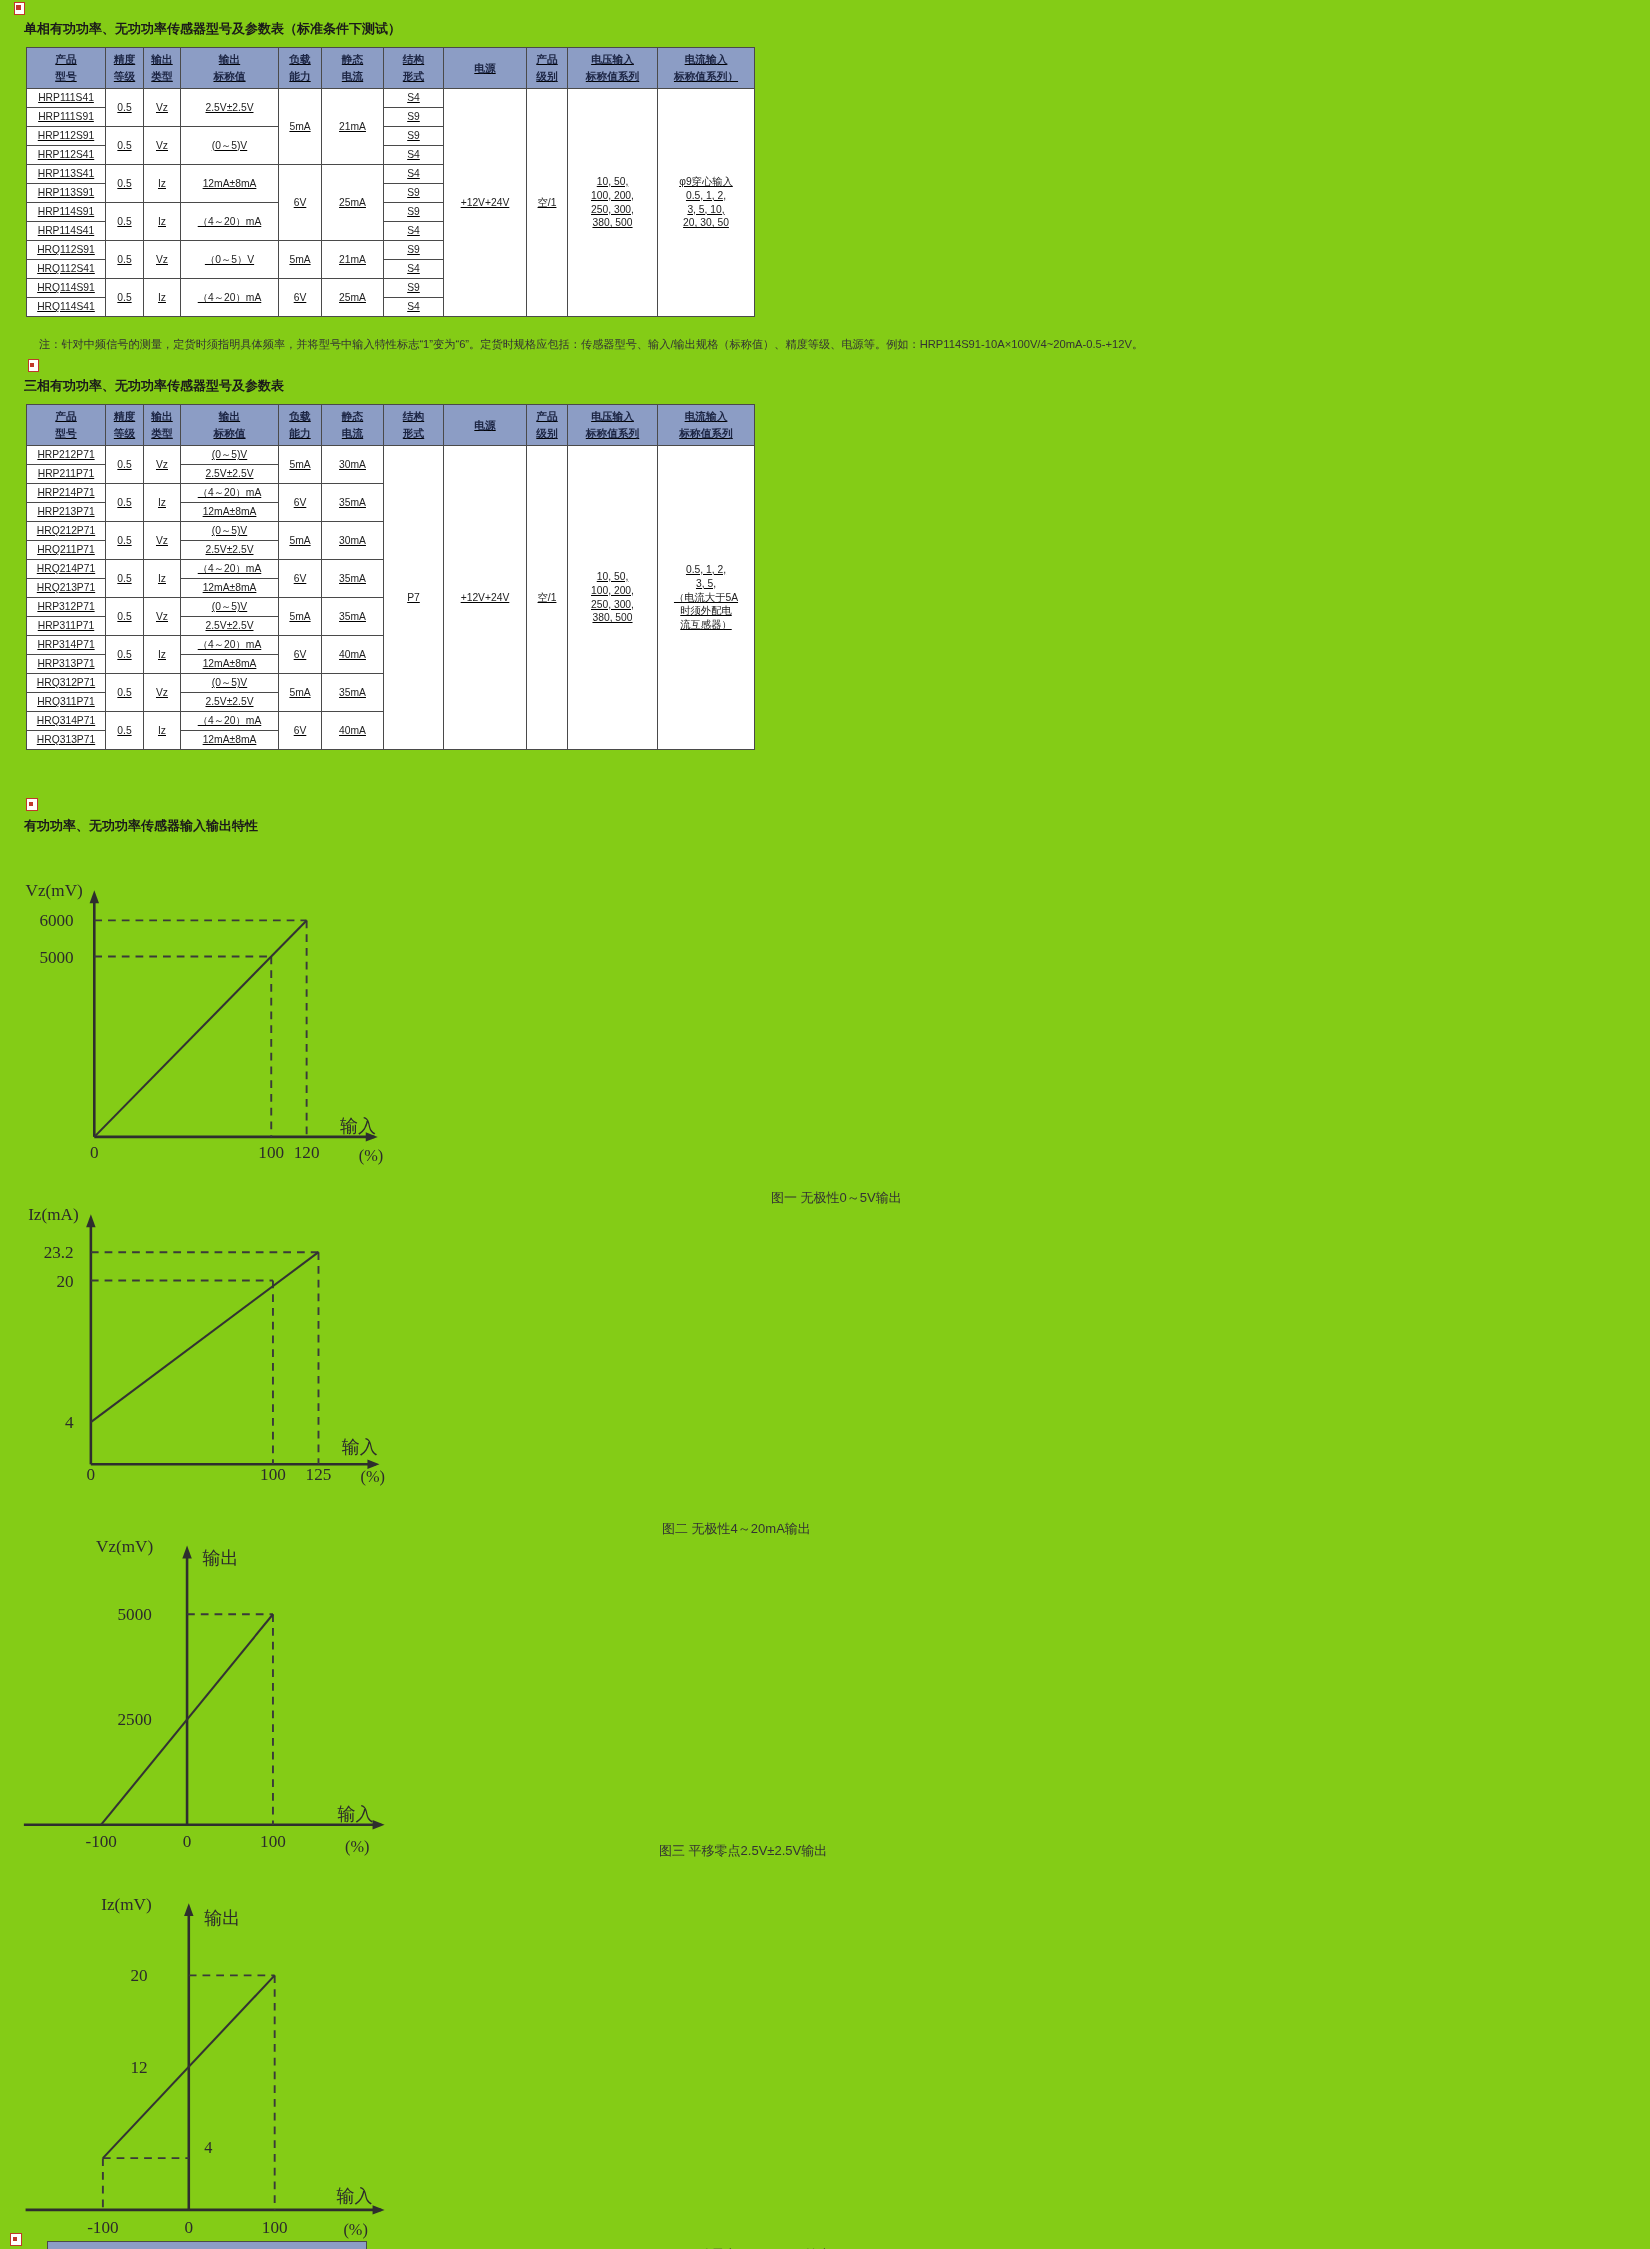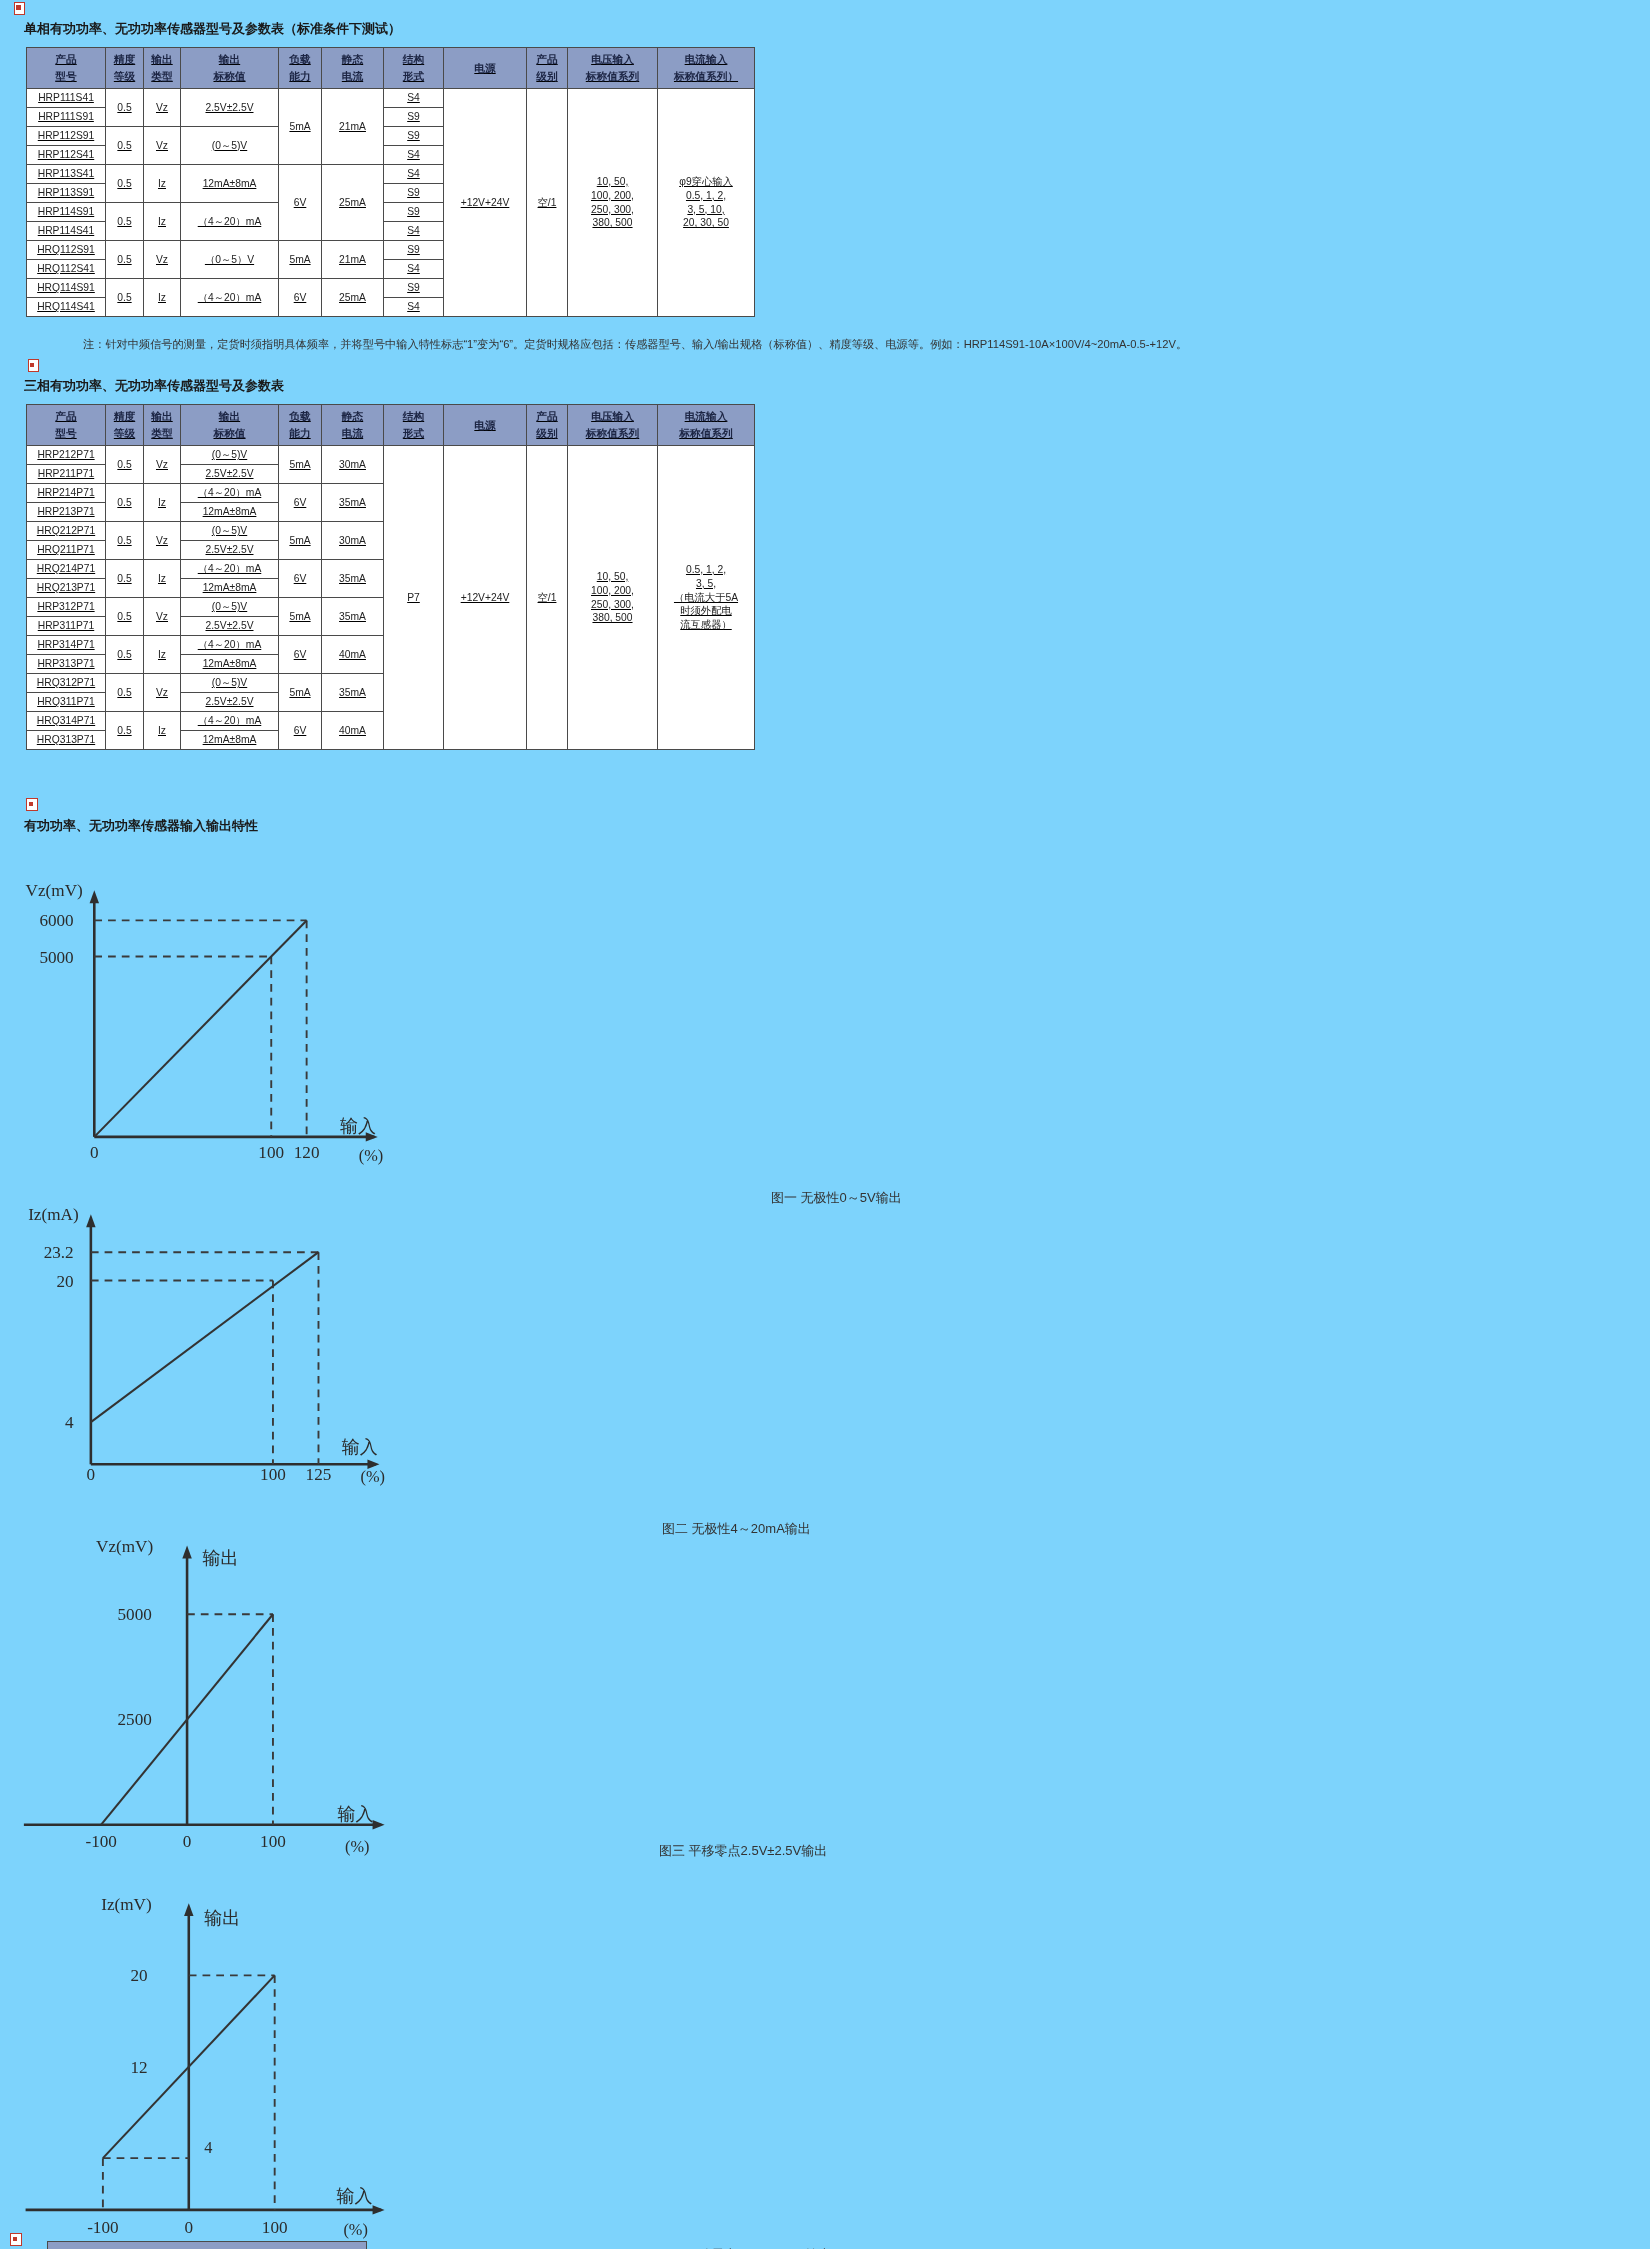--- a/index.html
+++ b/index.html
@@ -1,22 +1,22 @@
 <!DOCTYPE html>
 <html style="font-size:13.8px"><head>
 <meta charset="utf-8">
 <style>
   html,body{margin:0;padding:0;background:#fff;}
-  #page{position:relative;width:1651px;height:2250px;background:#7dd3fc;
+  #page{position:relative;width:1651px;height:2250px;background:#84cc16;
         font-family:"Liberation Sans","DejaVu Sans",sans-serif;overflow:hidden;}
   .title{position:absolute;font-weight:bold;font-size:13px;color:#1a1a1a;white-space:nowrap;}
   #title1{left:24px;top:20px;}
   #title2{left:24px;top:377px;}
   #title3{left:24px;top:817px;}
-  .note{position:absolute;font-size:11.2px;color:#333;white-space:nowrap;margin-left:44px;}
+  .note{position:absolute;font-size:11.2px;color:#333;white-space:nowrap;}
   #note1{left:39px;top:337px;}
   #note2{left:39px;top:771px;}
   .spec-table{position:absolute;border-collapse:collapse;table-layout:fixed;background:#fff;text-decoration:underline;}
   #table1{left:26px;top:47px;}
   #table2{left:26px;top:404px;}
   .spec-table th{background:#8c9dc5;color:#1c2544;font-weight:bold;border:0.9px solid #4a4a4a;
         white-space:pre-line;height:40px;line-height:1.55;padding:0 1.7px;font-size:10.7px;text-align:center;}
   .spec-table td{border:0.9px solid #4a4a4a;font-size:10.3px;color:#222;text-align:center;
         vertical-align:middle;white-space:pre-line;height:18px;line-height:1.35;padding:0 1.7px;}
   .chart{position:absolute;}

